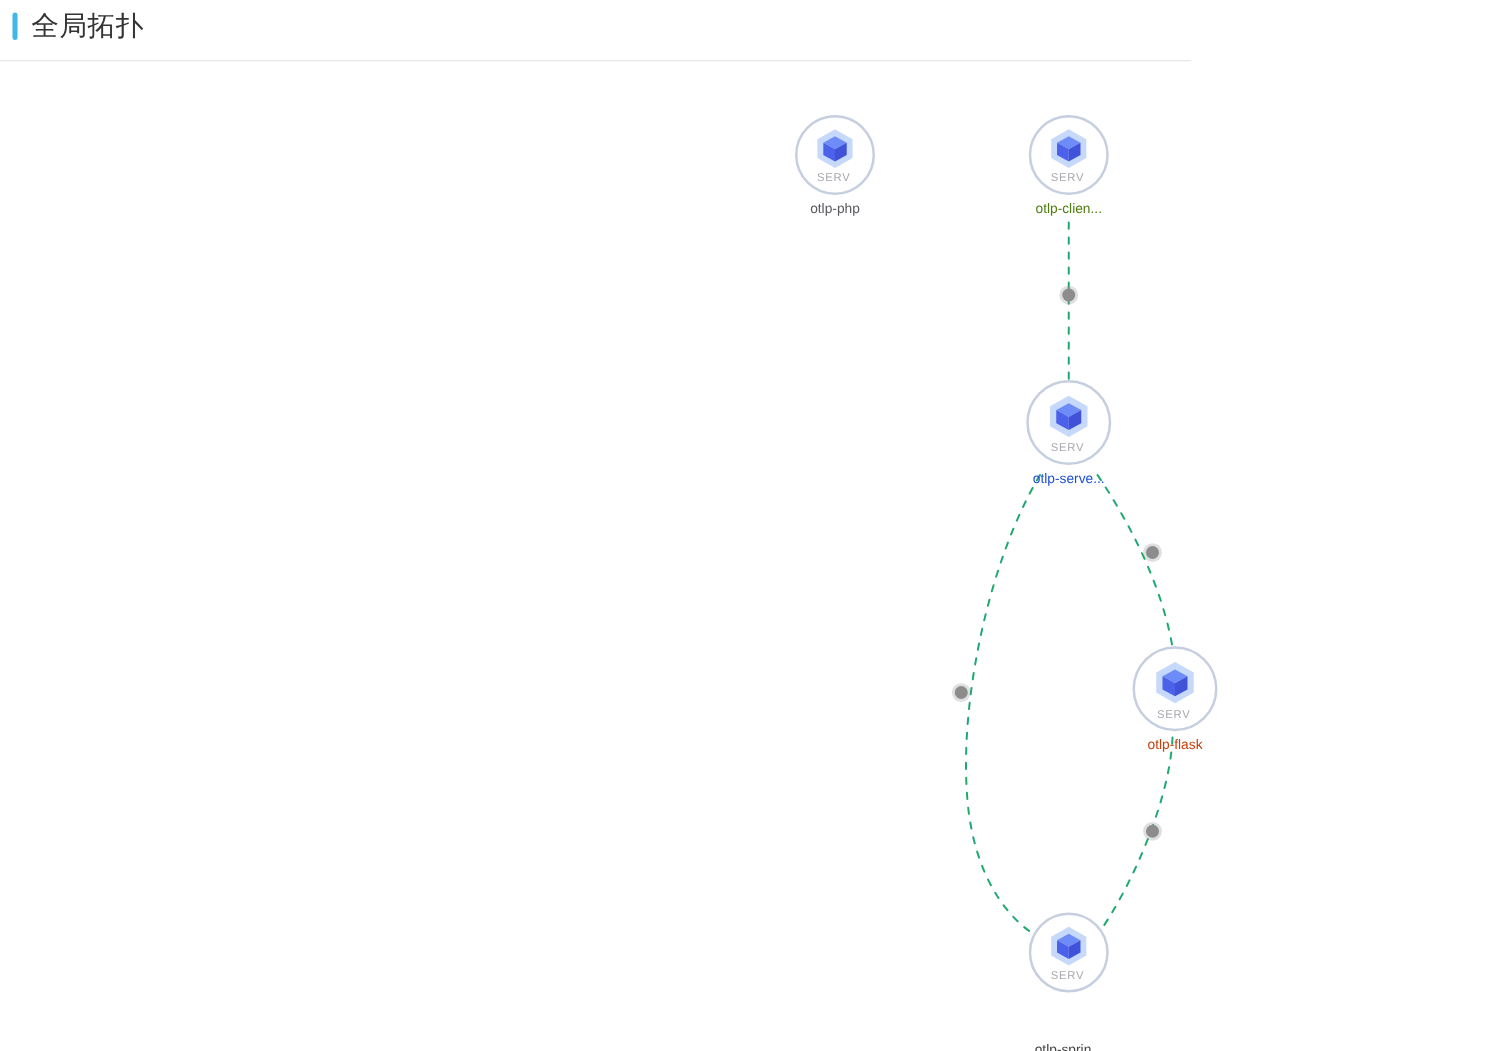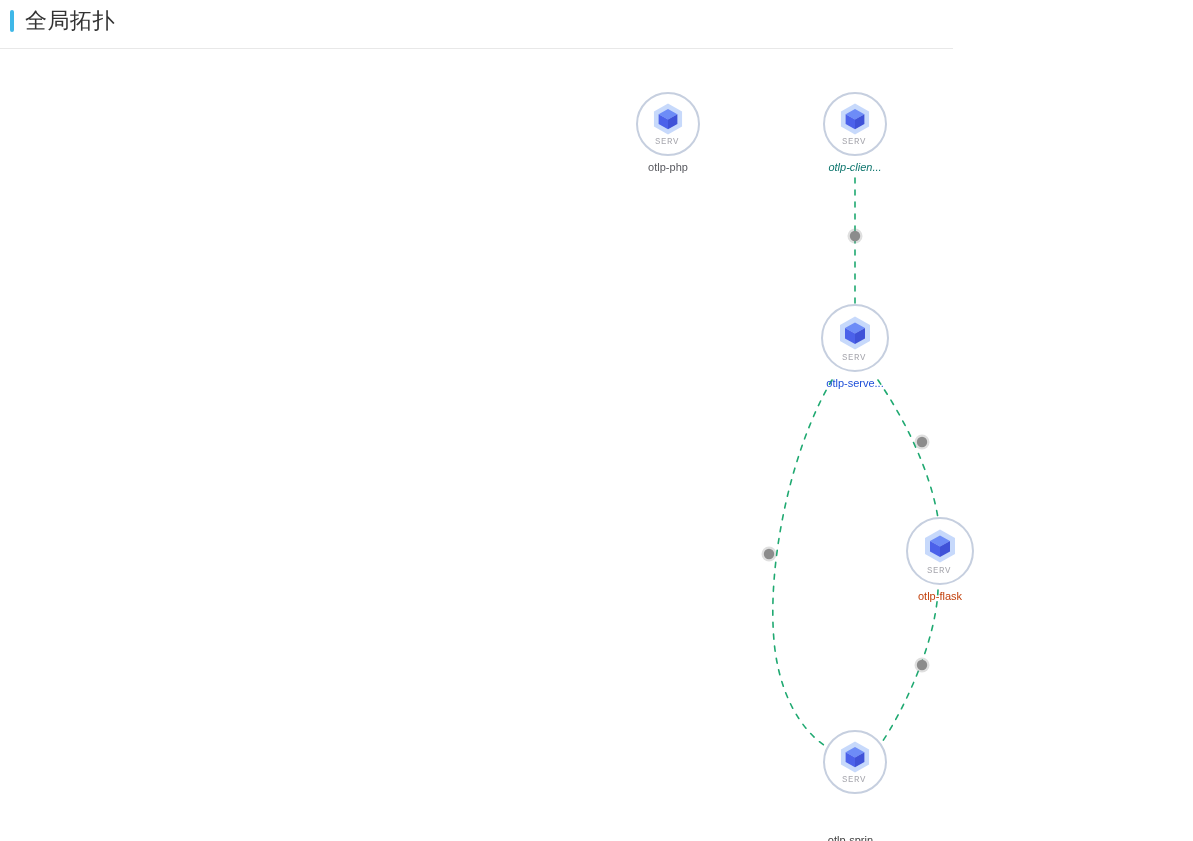--- a/index.html
+++ b/index.html
@@ -104,21 +104,21 @@
     height: 33px;
   }
   .node-kind {
     position: absolute;
     left: 0;
     right: 2px;
     bottom: 7px;
     font-size: 9px;
     letter-spacing: 0.6px;
     color: #a7a7ae;
-    font-family: Liberation Mono, monospace;
+    font-family: Liberation Sans, sans-serif;
   }
   .node-label {
     margin-top: 5px;
     font-size: 11px;
     color: #58595f;
     white-space: nowrap;
     overflow: hidden;
     text-overflow: ellipsis;
   }
 </style>
@@ -163,21 +163,21 @@
       <div class="node" style="left: 855px; top: 78px;">
         <div class="node-ring" style="border-color: rgb(198, 207, 223);">
           <div class="node-glyph"><svg viewBox="0 0 32 34" xmlns="http://www.w3.org/2000/svg">
               <polygon points="16,0.5 31,9 31,25 16,33.5 1,25 1,9" fill="#c7d9fb"></polygon>
               <polygon points="16,6.5 26,12 16,17.5 6,12" fill="#6d8cf7"></polygon>
               <polygon points="6,12 16,17.5 16,28 6,22.5" fill="#4b61ea"></polygon>
               <polygon points="26,12 26,22.5 16,28 16,17.5" fill="#3f52d8"></polygon>
             </svg></div>
           <div class="node-kind" style="color: rgb(167, 167, 174);">SERV</div>
         </div>
-        <div class="node-label" style="color: #0f766e; font-style: italic;">otlp-clien...</div>
+        <div class="node-label" style="color: #4d7c0f;">otlp-clien...</div>
       </div>
       <div class="node" style="left: 855px; top: 290px;">
         <div class="node-ring big" style="border-color: rgb(198, 207, 223);">
           <div class="node-glyph"><svg viewBox="0 0 32 34" xmlns="http://www.w3.org/2000/svg">
               <polygon points="16,0.5 31,9 31,25 16,33.5 1,25 1,9" fill="#c7d9fb"></polygon>
               <polygon points="16,6.5 26,12 16,17.5 6,12" fill="#6d8cf7"></polygon>
               <polygon points="6,12 16,17.5 16,28 6,22.5" fill="#4b61ea"></polygon>
               <polygon points="26,12 26,22.5 16,28 16,17.5" fill="#3f52d8"></polygon>
             </svg></div>
           <div class="node-kind" style="color: rgb(167, 167, 174);">SERV</div>

